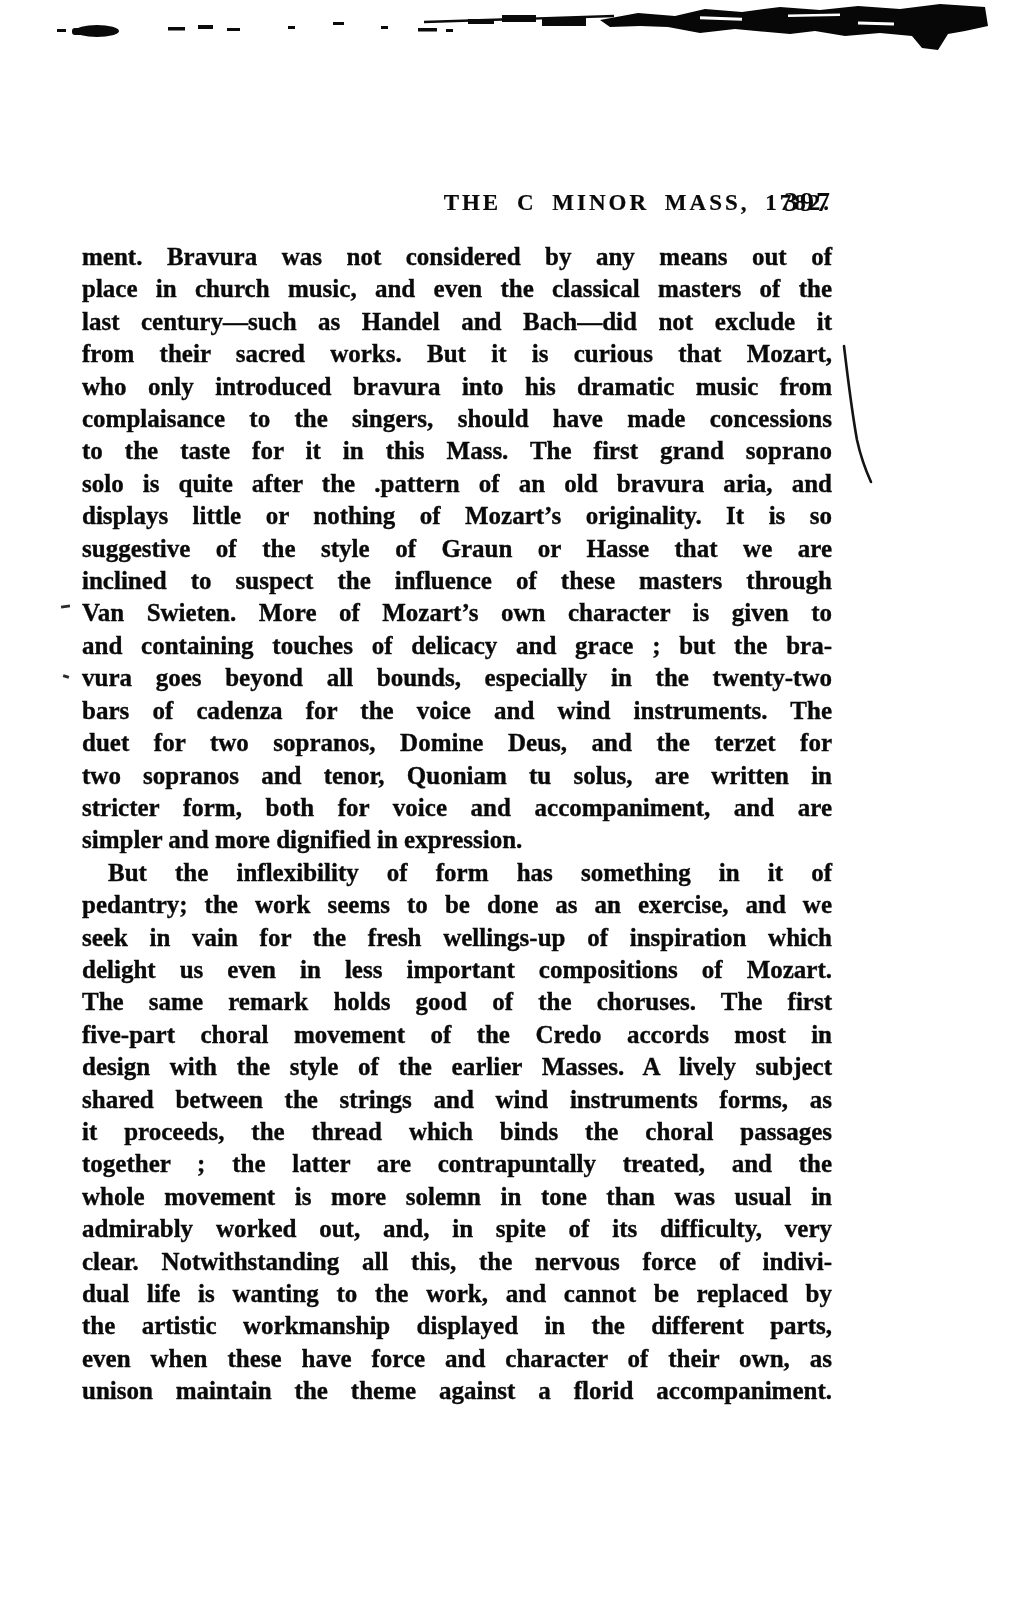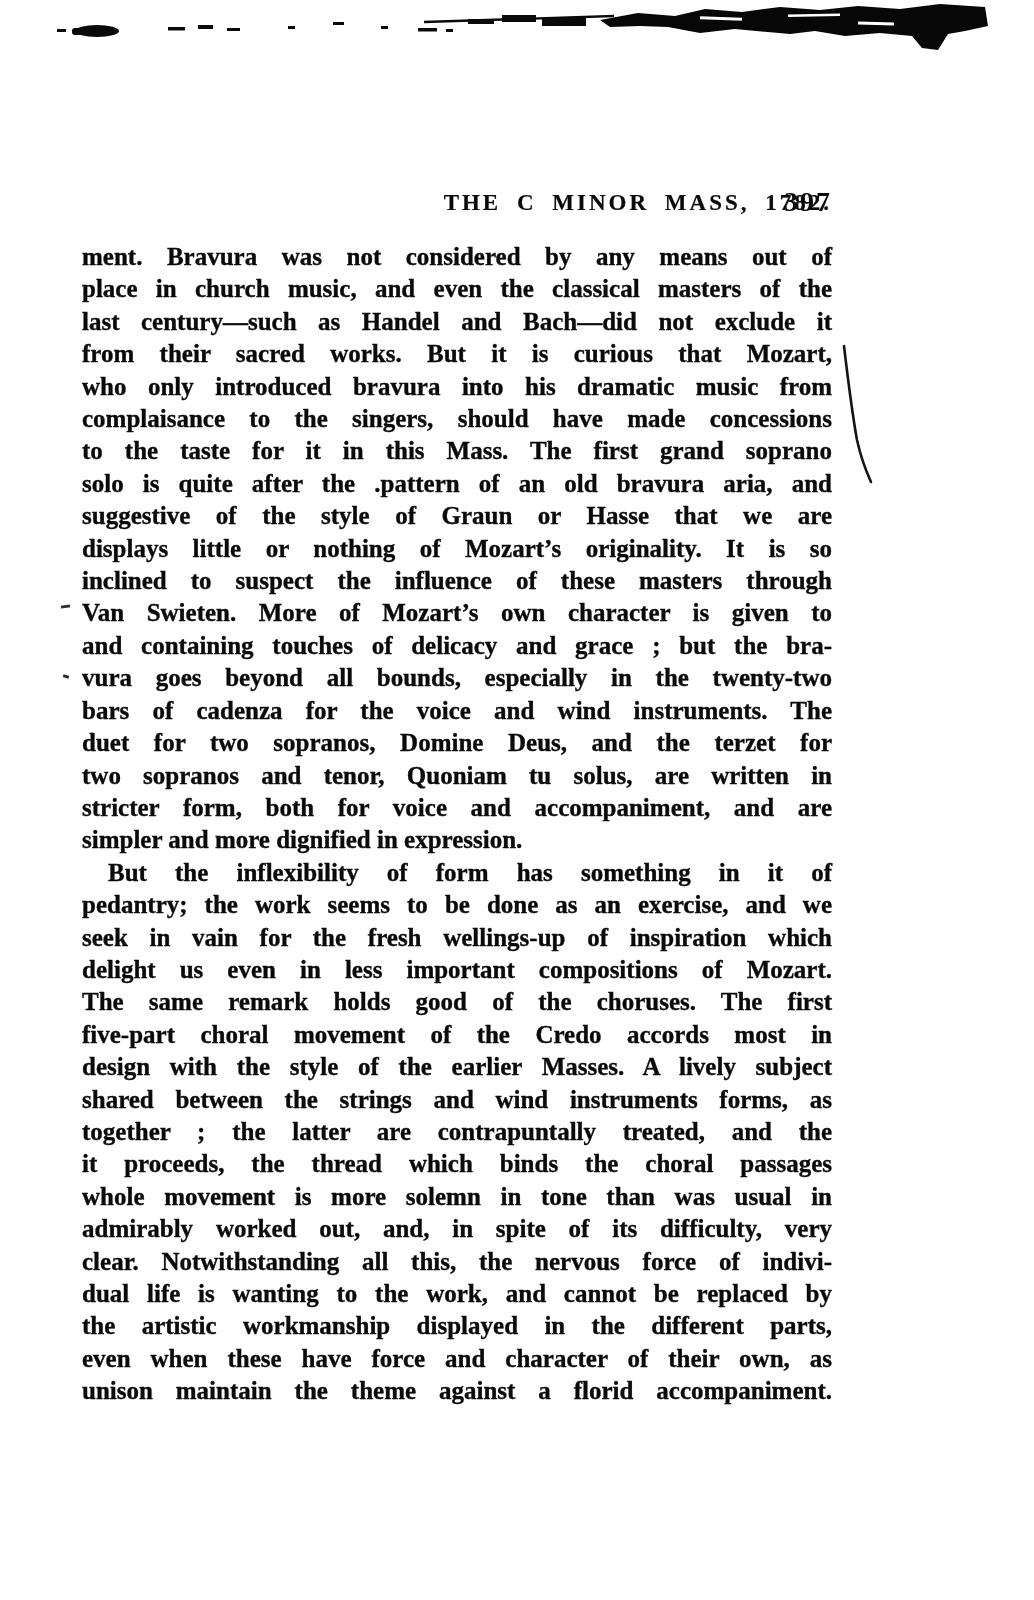--- a/index.html
+++ b/index.html
@@ -81,41 +81,41 @@
 
   <div class="body-text" id="body-text">
       <div class="line">ment.  Bravura was not considered by any means out of</div>
       <div class="line">place in church music, and even the classical masters of the</div>
       <div class="line">last century—such as Handel and Bach—did not exclude it</div>
       <div class="line">from their sacred works.  But it is curious that Mozart,</div>
       <div class="line">who only introduced bravura into his dramatic music from</div>
       <div class="line">complaisance to the singers, should have made concessions</div>
       <div class="line">to the taste for it in this Mass.  The first grand soprano</div>
       <div class="line">solo is quite after the .pattern of an old bravura aria, and</div>
+      <div class="line">displays little or nothing of Mozart’s originality.  It is so</div>
       <div class="line">suggestive of the style of Graun or Hasse that we are</div>
-      <div class="line">displays little or nothing of Mozart’s originality.  It is so</div>
       <div class="line">inclined to suspect the influence of these masters through</div>
       <div class="line">Van Swieten.  More of Mozart’s own character is given to</div>
       <div class="line">and containing touches of delicacy and grace ; but the bra-</div>
       <div class="line">vura goes beyond all bounds, especially in the twenty-two</div>
       <div class="line">bars of cadenza for the voice and wind instruments.  The</div>
       <div class="line">duet for two sopranos, Domine Deus, and the terzet for</div>
       <div class="line">two sopranos and tenor, Quoniam tu solus, are written in</div>
       <div class="line">stricter form, both for voice and accompaniment, and are</div>
       <div class="line lastline">simpler and more dignified in expression.</div>
       <div class="line indent">But the inflexibility of form has something in it of</div>
       <div class="line">pedantry; the work seems to be done as an exercise, and we</div>
       <div class="line">seek in vain for the fresh wellings-up of inspiration which</div>
       <div class="line">delight us even in less important compositions of Mozart.</div>
       <div class="line">The same remark holds good of the choruses.  The first</div>
       <div class="line">five-part choral movement of the Credo accords most in</div>
       <div class="line">design with the style of the earlier Masses.  A lively subject</div>
       <div class="line">shared between the strings and wind instruments forms, as</div>
+      <div class="line">it proceeds, the thread which binds the choral passages</div>
       <div class="line">together ; the latter are contrapuntally treated, and the</div>
-      <div class="line">it proceeds, the thread which binds the choral passages</div>
       <div class="line">whole movement is more solemn in tone than was usual in</div>
       <div class="line">admirably worked out, and, in spite of its difficulty, very</div>
       <div class="line">clear.  Notwithstanding all this, the nervous force of indivi-</div>
       <div class="line">dual life is wanting to the work, and cannot be replaced by</div>
       <div class="line">the artistic workmanship displayed in the different parts,</div>
       <div class="line">even when these have force and character of their own, as</div>
       <div class="line">unison maintain the theme against a florid accompaniment.</div>
     </div>
 
   <svg class="pen-mark" width="1034" height="1600" viewBox="0 0 1034 1600">

